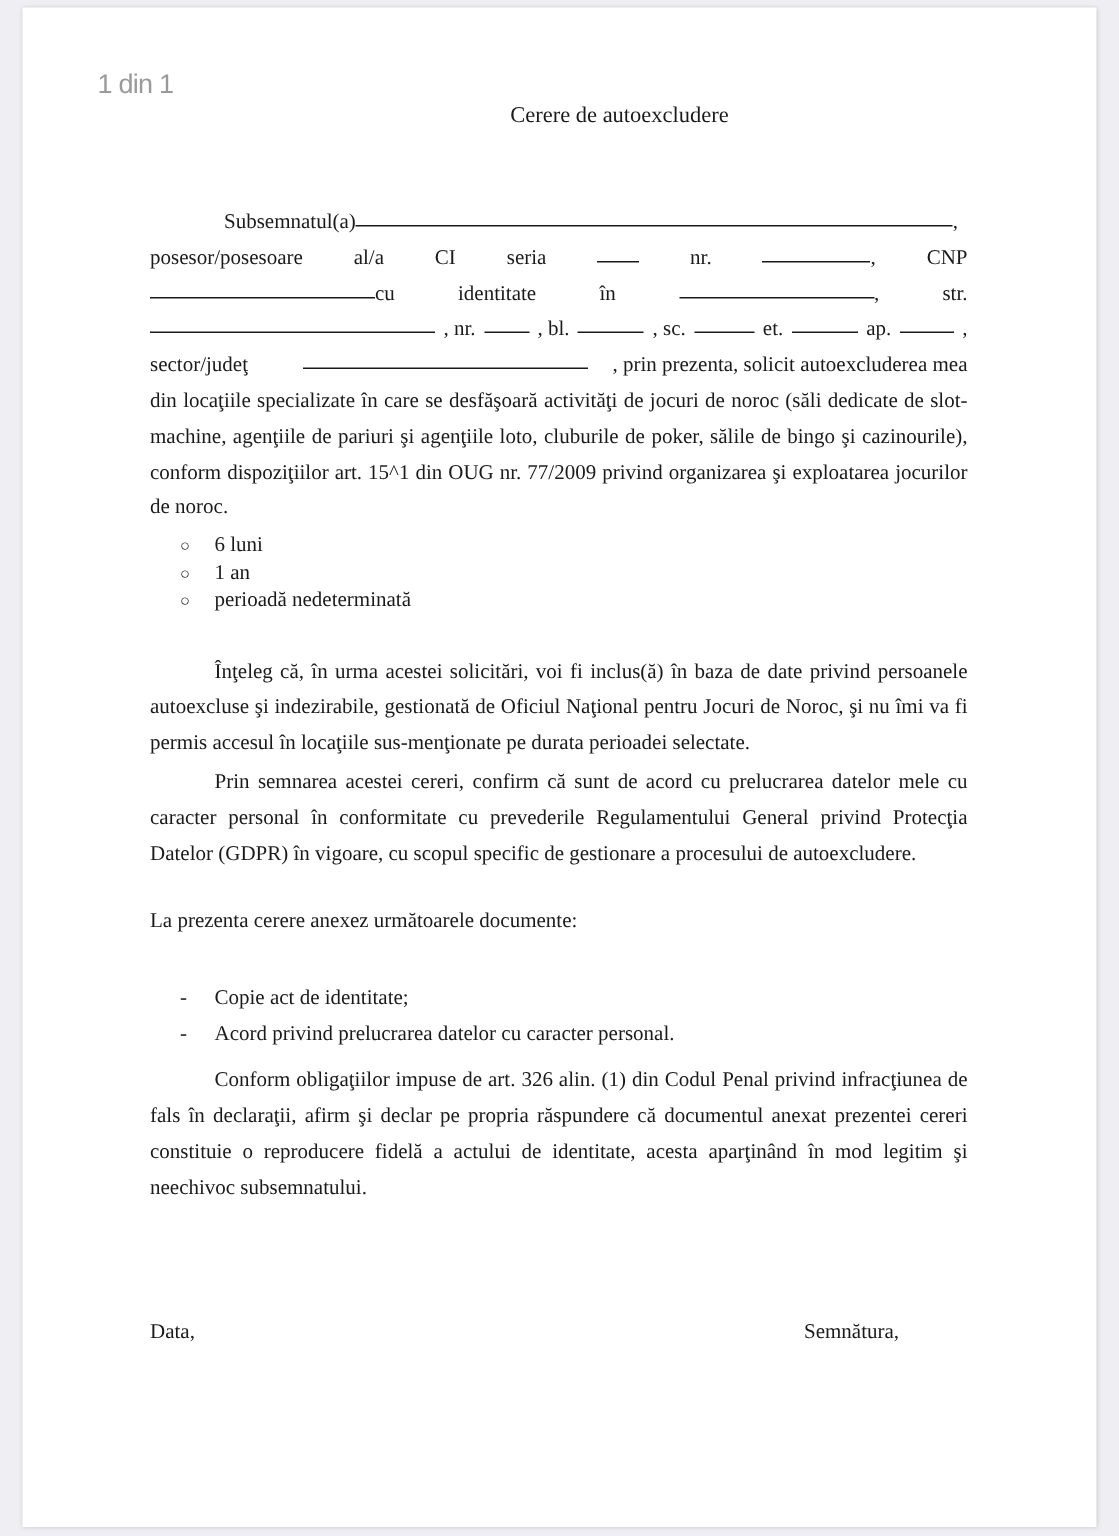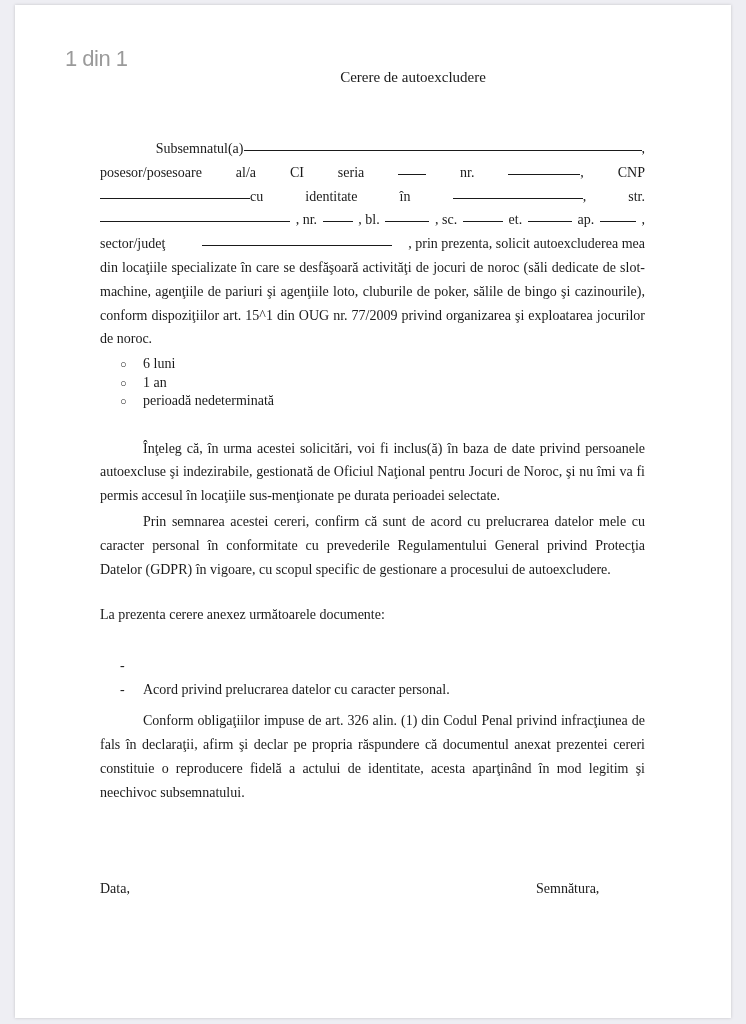--- a/index.html
+++ b/index.html
@@ -17,21 +17,21 @@
     width: 716px;
     height: 1013px;
     background: #ffffff;
     box-shadow: 0 0 3px rgba(0,0,0,0.18);
   }
   .page-counter {
     position: absolute;
     left: 50px;
     top: 41px;
     font-family: "Liberation Sans", sans-serif;
-    font-size: 22px;
+    font-size: 18px;
     color: #9a9a9a;
     letter-spacing: -0.5px;
   }
   .doc {
     font-family: "Liberation Serif", serif;
     color: #1a1a1a;
     font-size: 14px;
   }
   .title {
     position: absolute;
@@ -107,21 +107,21 @@
 <body>
 
 <div class="page">
   <div class="page-counter">1 din 1</div>
 
   <div class="doc">
     <div class="title">Cerere de autoexcludere</div>
 
     <div class="body">
 
-      <div class="line" style="justify-content:flex-end;">
+      <div class="line" style="justify-content:center;">
         <span style="width:43px;display:inline-block;"></span>
         <span>Subsemnatul(a)</span>
         <span class="blank" style="width:398px;"></span>
         <span>,</span>
       </div>
 
       <div class="line">
         <span>posesor/posesoare</span>
         <span>al/a</span>
         <span>CI</span>
@@ -196,20 +196,21 @@
       <div class="gap-s" style="height:2px;"></div>
       <p class="para justify indent">Prin semnarea acestei cereri, confirm că sunt de acord cu prelucrarea datelor mele cu caracter personal în conformitate cu prevederile Regulamentului General privind Protecţia Datelor (GDPR) în vigoare, cu scopul specific de gestionare a procesului de autoexcludere.</p>
 
       <div style="height:22px;"></div>
       <p class="para">La prezenta cerere anexez următoarele documente:</p>
 
       <div style="height:27px;"></div>
       <ul class="bullets dashes">
         <li>
           <span class="dash-mark">-</span>
+          <span>Copie act de identitate;</span>
         </li>
         <li>
           <span class="dash-mark">-</span>
           <span>Acord privind prelucrarea datelor cu caracter personal.</span>
         </li>
       </ul>
 
       <div style="height:7px;"></div>
       <p class="para justify indent">Conform obligaţiilor impuse de art. 326 alin. (1) din Codul Penal privind infracţiunea de fals în declaraţii, afirm şi declar pe propria răspundere că documentul anexat prezentei cereri constituie o reproducere fidelă a actului de identitate, acesta aparţinând în mod legitim şi neechivoc subsemnatului.</p>
     </div>

